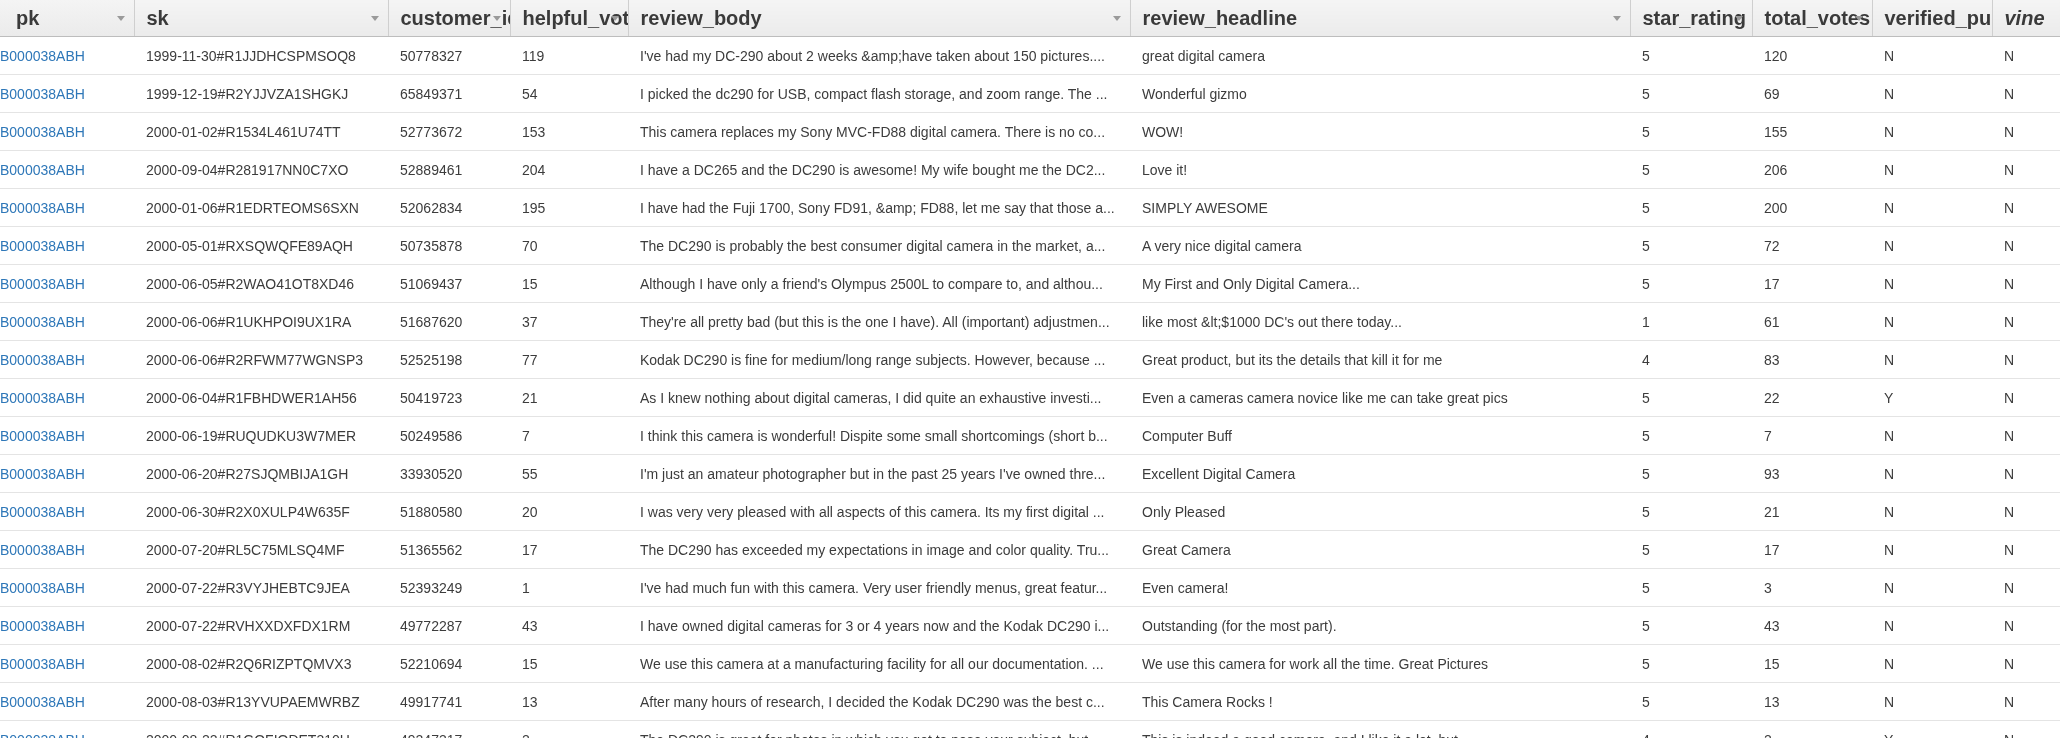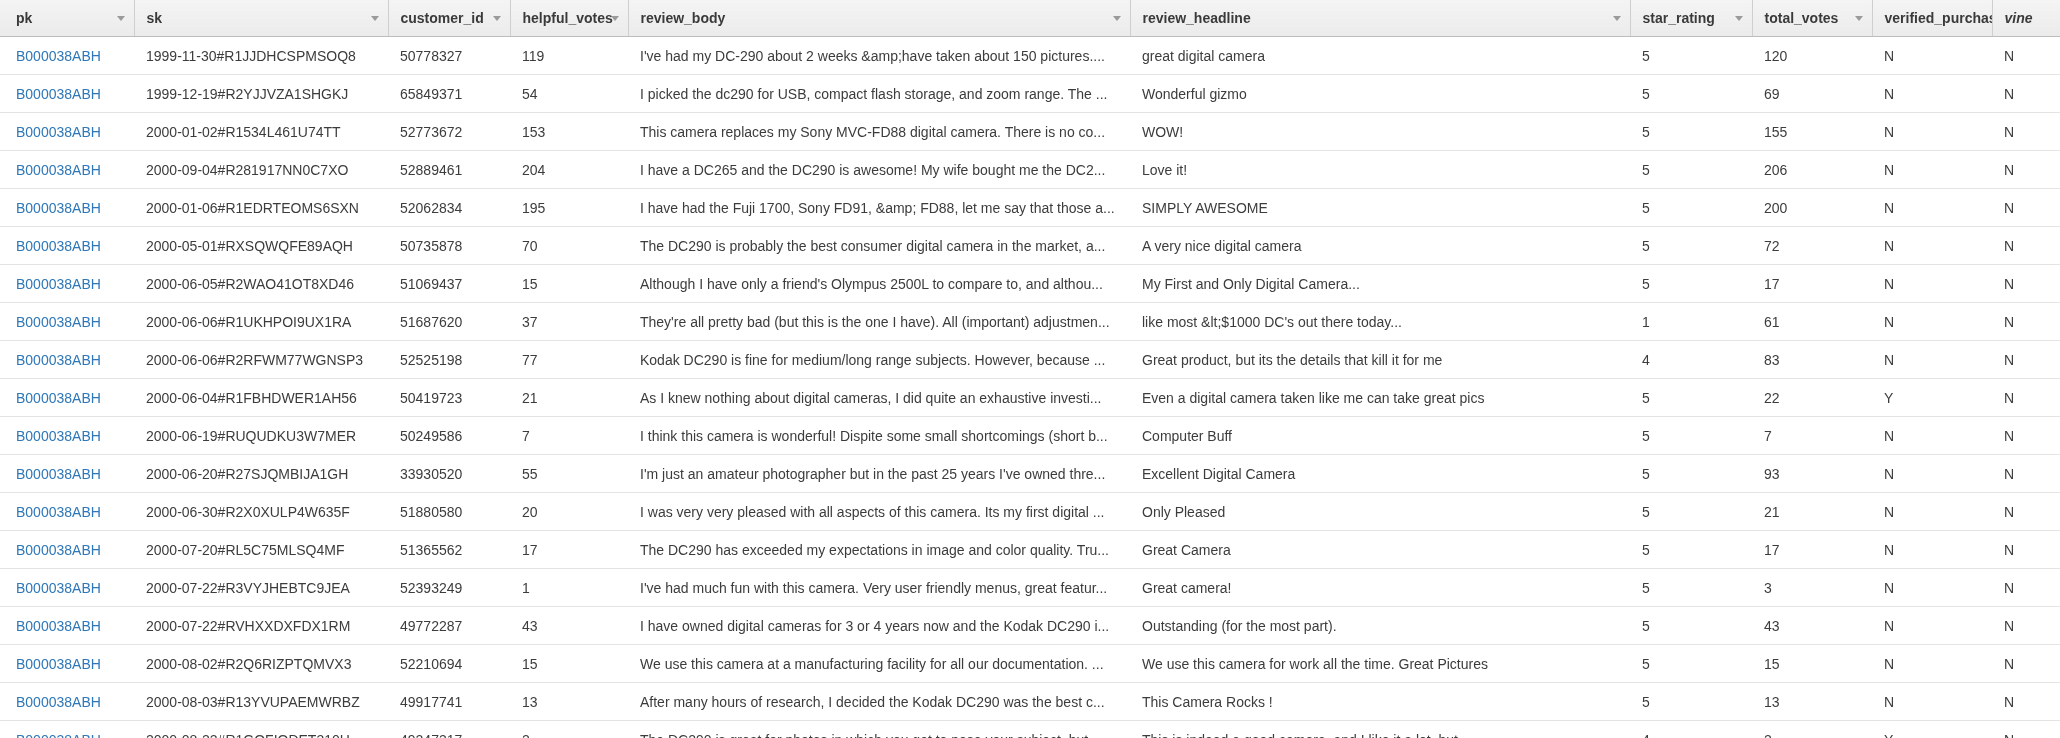--- a/index.html
+++ b/index.html
@@ -18,21 +18,21 @@
     table-layout: fixed;
     width: 2060px;
     font-family: "Liberation Sans", sans-serif;
   }
   table.data-grid th {
     position: relative;
     height: 36px;
     background: linear-gradient(#f4f4f4, #ebebeb);
     border-right: 1px solid #cfcfcf;
     border-bottom: 1px solid #bdbdbd;
-    font-size: 14px;
+    font-size: 20px;
     font-weight: bold;
     color: #3a3a3a;
     text-align: left;
     vertical-align: middle;
     padding: 0 0 0 12px;
     white-space: nowrap;
     overflow: hidden;
   }
   table.data-grid th:first-child { padding-left: 16px; }
   table.data-grid th:last-child { border-right: none; font-style: italic; }
@@ -50,21 +50,21 @@
   table.data-grid td {
     height: 37px;
     border-bottom: 1px solid #e4e4e4;
     font-size: 14px;
     color: #3c3c3c;
     vertical-align: middle;
     padding: 0 8px 0 12px;
     white-space: nowrap;
     overflow: hidden;
   }
-  table.data-grid td:first-child { padding-left: 16px; }
+  table.data-grid td:first-child { padding-left: 0; }
   table.data-grid a.pk-link {
     color: #2e77b8;
     text-decoration: none;
     cursor: pointer;
   }
 </style>
 </head>
 <body>
 
 <div class="table-viewport">
@@ -203,21 +203,21 @@
           <td>83</td>
           <td>N</td>
           <td>N</td>
         </tr>
         <tr>
           <td><a class="pk-link" href="#">B000038ABH</a></td>
           <td>2000-06-04#R1FBHDWER1AH56</td>
           <td>50419723</td>
           <td>21</td>
           <td>As I knew nothing about digital cameras, I did quite an exhaustive investi...</td>
-          <td>Even a digital camera taken like me can take great pics</td>
+          <td>Even a cameras camera novice like me can take great pics</td>
           <td>5</td>
           <td>22</td>
           <td>Y</td>
           <td>N</td>
         </tr>
         <tr>
           <td><a class="pk-link" href="#">B000038ABH</a></td>
           <td>2000-06-19#RUQUDKU3W7MER</td>
           <td>50249586</td>
           <td>7</td>
@@ -263,21 +263,21 @@
           <td>17</td>
           <td>N</td>
           <td>N</td>
         </tr>
         <tr>
           <td><a class="pk-link" href="#">B000038ABH</a></td>
           <td>2000-07-22#R3VYJHEBTC9JEA</td>
           <td>52393249</td>
           <td>1</td>
           <td>I've had much fun with this camera. Very user friendly menus, great featur...</td>
-          <td>Great camera!</td>
+          <td>Even camera!</td>
           <td>5</td>
           <td>3</td>
           <td>N</td>
           <td>N</td>
         </tr>
         <tr>
           <td><a class="pk-link" href="#">B000038ABH</a></td>
           <td>2000-07-22#RVHXXDXFDX1RM</td>
           <td>49772287</td>
           <td>43</td>

